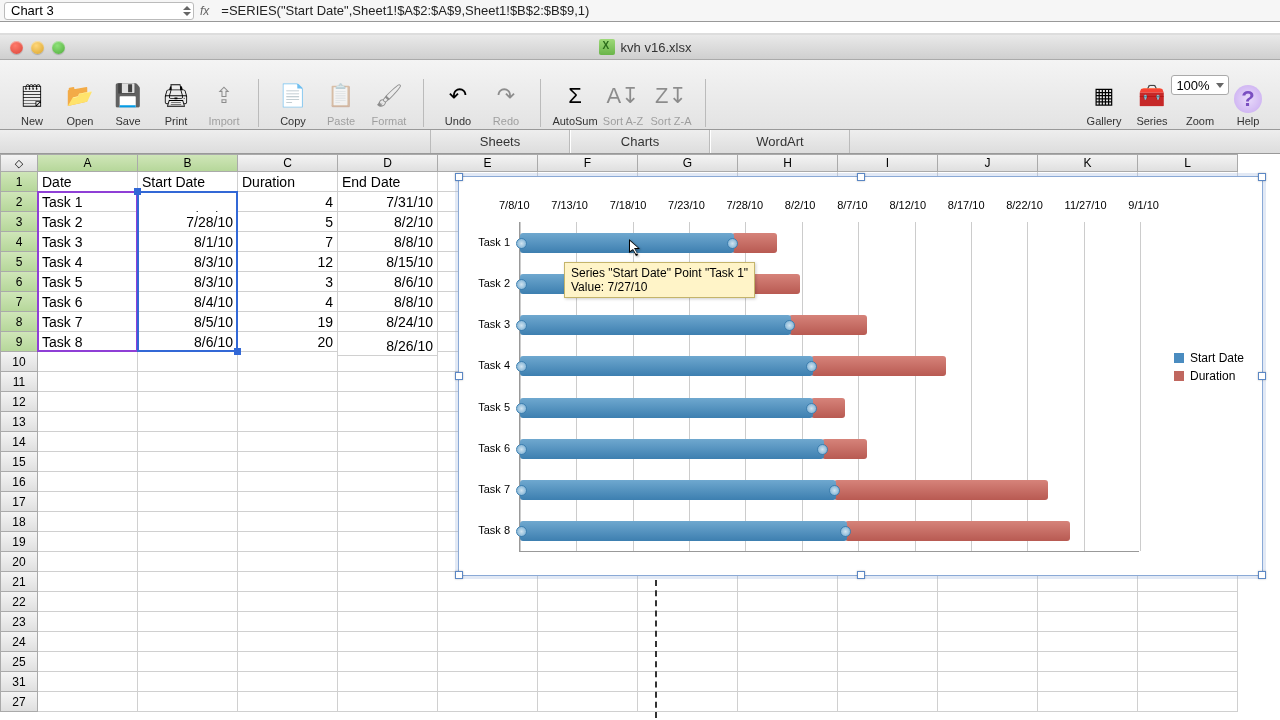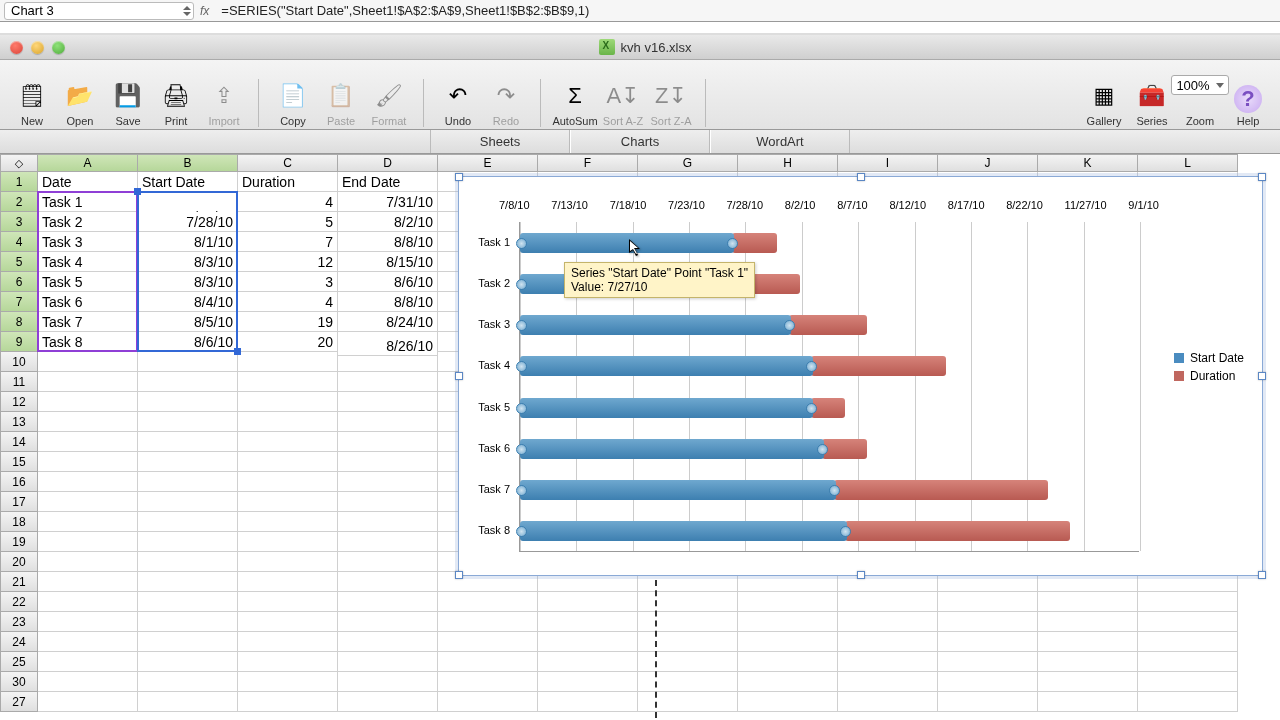--- a/index.html
+++ b/index.html
@@ -239,21 +239,21 @@
       <div class="rowhdr">16</div>
       <div class="rowhdr">17</div>
       <div class="rowhdr">18</div>
       <div class="rowhdr">19</div>
       <div class="rowhdr">20</div>
       <div class="rowhdr">21</div>
       <div class="rowhdr">22</div>
       <div class="rowhdr">23</div>
       <div class="rowhdr">24</div>
       <div class="rowhdr">25</div>
-      <div class="rowhdr">30</div>
+      <div class="rowhdr">31</div>
       <div class="rowhdr">27</div>
     </div>
   <div class="cells" id="cells">
       <div class="cell" style="left: 0px; top: 0px; width: 100px;"></div>
       <div class="cell" style="left: 100px; top: 0px; width: 100px;"></div>
       <div class="cell" style="left: 200px; top: 0px; width: 100px;"></div>
       <div class="cell" style="left: 300px; top: 0px; width: 100px;"></div>
       <div class="cell" style="left: 400px; top: 0px; width: 100px;"></div>
       <div class="cell" style="left: 500px; top: 0px; width: 100px;"></div>
       <div class="cell" style="left: 600px; top: 0px; width: 100px;"></div>

